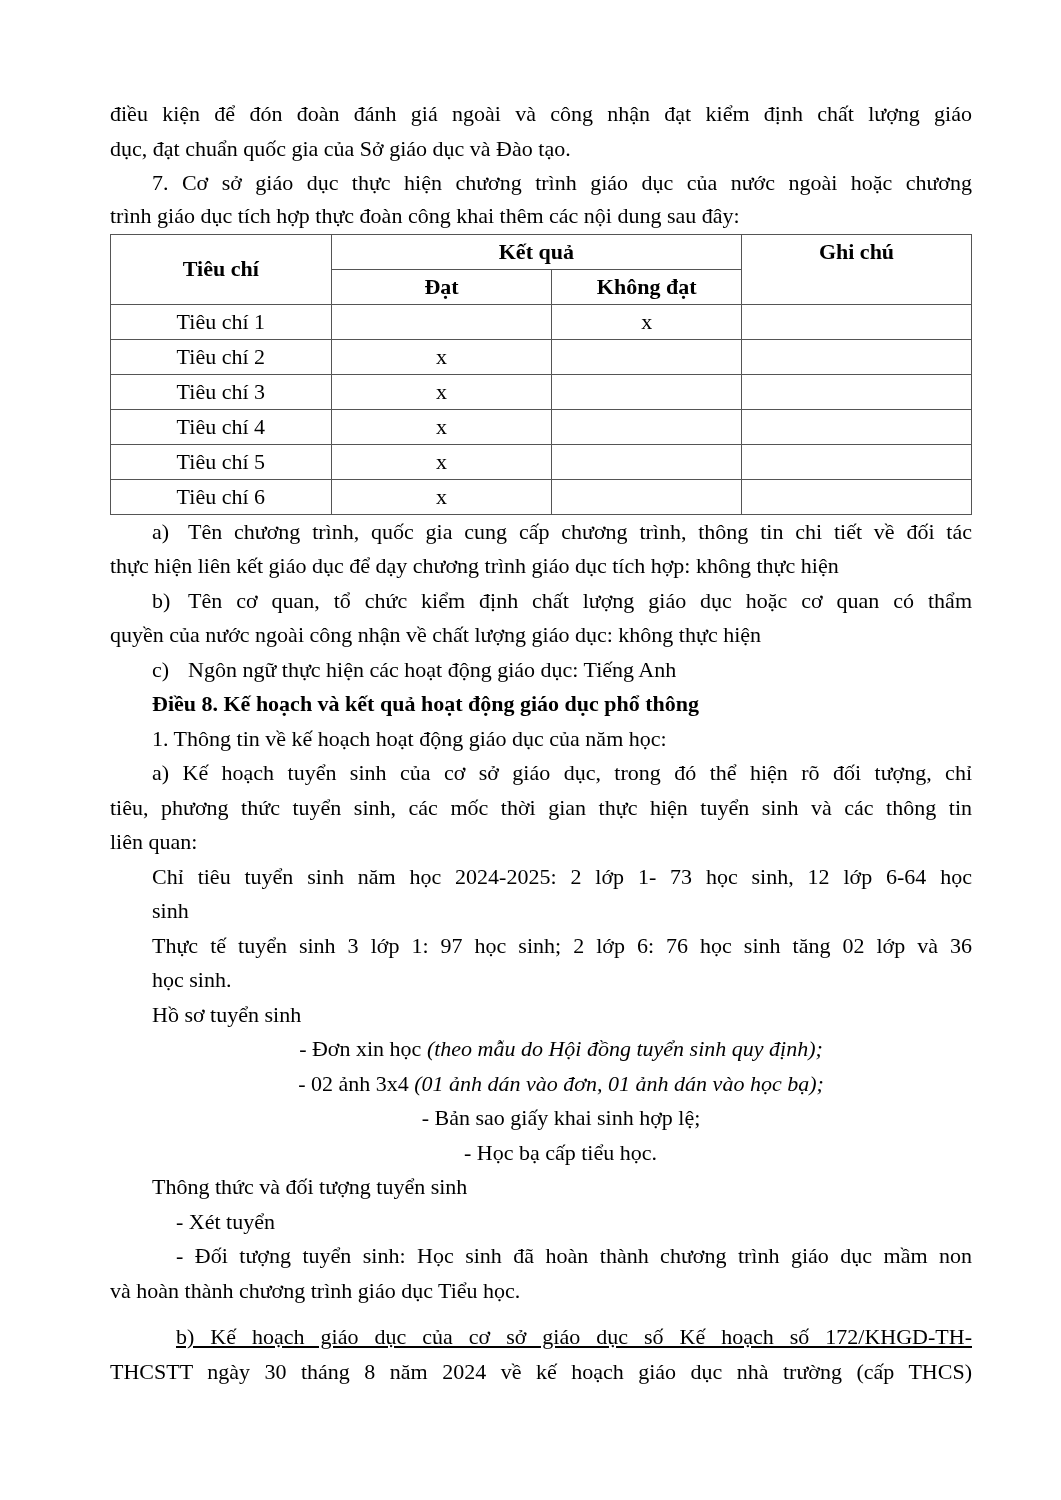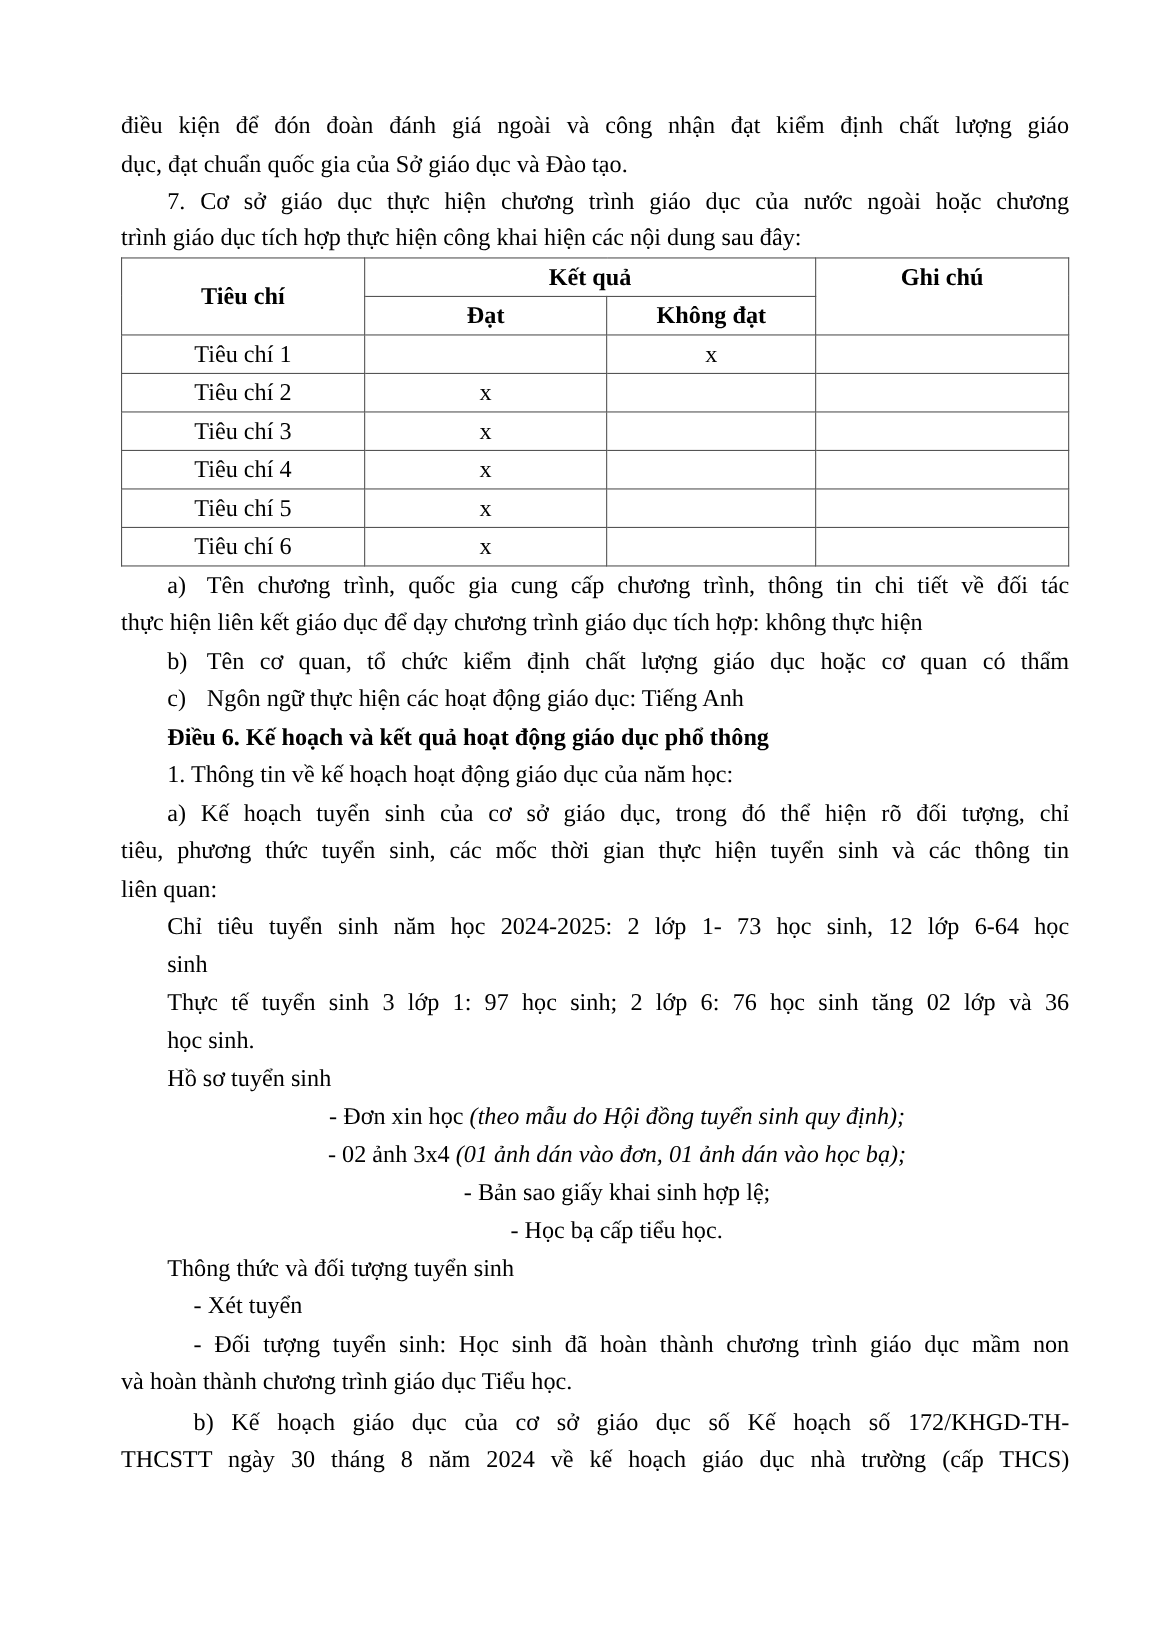--- a/index.html
+++ b/index.html
@@ -60,21 +60,21 @@
   </style>
 </head>
 <body>
 
 <div class="page">
 
   <div class="line justify">điều kiện để đón đoàn đánh giá ngoài và công nhận đạt kiểm định chất lượng giáo</div>
   <div class="line">dục, đạt chuẩn quốc gia của Sở giáo dục và Đào tạo.</div>
 
   <div class="line justify indent">7. Cơ sở giáo dục thực hiện chương trình giáo dục của nước ngoài hoặc chương</div>
-  <div class="line" style="line-height:30px;">trình giáo dục tích hợp thực hiện công khai hiện các nội dung sau đây:</div>
+  <div class="line" style="line-height:30px;">trình giáo dục tích hợp thực đoàn công khai thêm các nội dung sau đây:</div>
 
   <table class="criteria">
     <tbody>
         <tr>
       <th class="col1" rowspan="2">Tiêu chí</th>
       <th colspan="2">Kết quả</th>
       <th class="col4 th-ghichu" rowspan="2">Ghi chú</th>
     </tr>
     <tr>
       <th class="col2">Đạt</th>
@@ -116,24 +116,25 @@
       <td></td>
       <td></td>
     </tr>
   </tbody>
     </table>
 
   <div class="line justify indent"><span class="list-marker">a)</span><span>Tên chương trình, quốc gia cung cấp chương trình, thông tin chi tiết về đối tác</span></div>
   <div class="line">thực hiện liên kết giáo dục để dạy chương trình giáo dục tích hợp: không thực hiện</div>
 
   <div class="line justify indent"><span class="list-marker">b)</span><span>Tên cơ quan, tổ chức kiểm định chất lượng giáo dục hoặc cơ quan có thẩm</span></div>
+  <div class="line">quyền của nước ngoài công nhận về chất lượng giáo dục: không thực hiện</div>
 
   <div class="line indent"><span class="list-marker">c)</span><span>Ngôn ngữ thực hiện các hoạt động giáo dục: Tiếng Anh</span></div>
 
-  <div class="line indent bold">Điều 6. Kế hoạch và kết quả hoạt động giáo dục phổ thông</div>
+  <div class="line indent bold">Điều 8. Kế hoạch và kết quả hoạt động giáo dục phổ thông</div>
   <div class="line indent">1. Thông tin về kế hoạch hoạt động giáo dục của năm học:</div>
 
   <div class="line justify indent">a) Kế hoạch tuyển sinh của cơ sở giáo dục, trong đó thể hiện rõ đối tượng, chỉ</div>
   <div class="line justify">tiêu, phương thức tuyển sinh, các mốc thời gian thực hiện tuyển sinh và các thông tin</div>
   <div class="line">liên quan:</div>
 
   <div class="line justify indent">Chỉ tiêu tuyển sinh năm học 2024-2025: 2 lớp 1- 73 học sinh, 12 lớp 6-64 học</div>
   <div class="line indent">sinh</div>
 
   <div class="line justify indent">Thực tế tuyển sinh 3 lớp 1: 97 học sinh;  2 lớp 6: 76 học sinh tăng 02 lớp và 36</div>
@@ -145,16 +146,16 @@
   <div class="line indent-dash"><span>- 02 ảnh 3x4 </span><span class="italic">(01 ảnh dán vào đơn, 01 ảnh dán vào học bạ);</span></div>
   <div class="line indent-dash"><span>- Bản sao giấy khai sinh hợp lệ;</span></div>
   <div class="line indent-dash" style="padding-left:39px;"><span>- Học bạ cấp tiểu học.</span></div>
 
   <div class="line indent">Thông thức và đối tượng tuyển sinh</div>
   <div class="line indent3">- Xét tuyển</div>
 
   <div class="line justify indent3">- Đối tượng tuyển sinh: Học sinh đã hoàn thành chương trình giáo dục mầm non</div>
   <div class="line">và hoàn thành chương trình giáo dục Tiểu học.</div>
 
-  <div class="line justify indent3" style="margin-top:2px;">b) Kế hoạch giáo dục của cơ sở giáo dục số  Kế hoạch số 172/KHGD-TH-</div>
+  <div class="line justify indent3" style="margin-top:12px;text-decoration:underline;">b) Kế hoạch giáo dục của cơ sở giáo dục số  Kế hoạch số 172/KHGD-TH-</div>
   <div class="line justify">THCSTT ngày 30 tháng 8 năm 2024 về kế hoạch giáo dục nhà trường (cấp THCS)</div>
 
 </div>
 
 </body></html>

